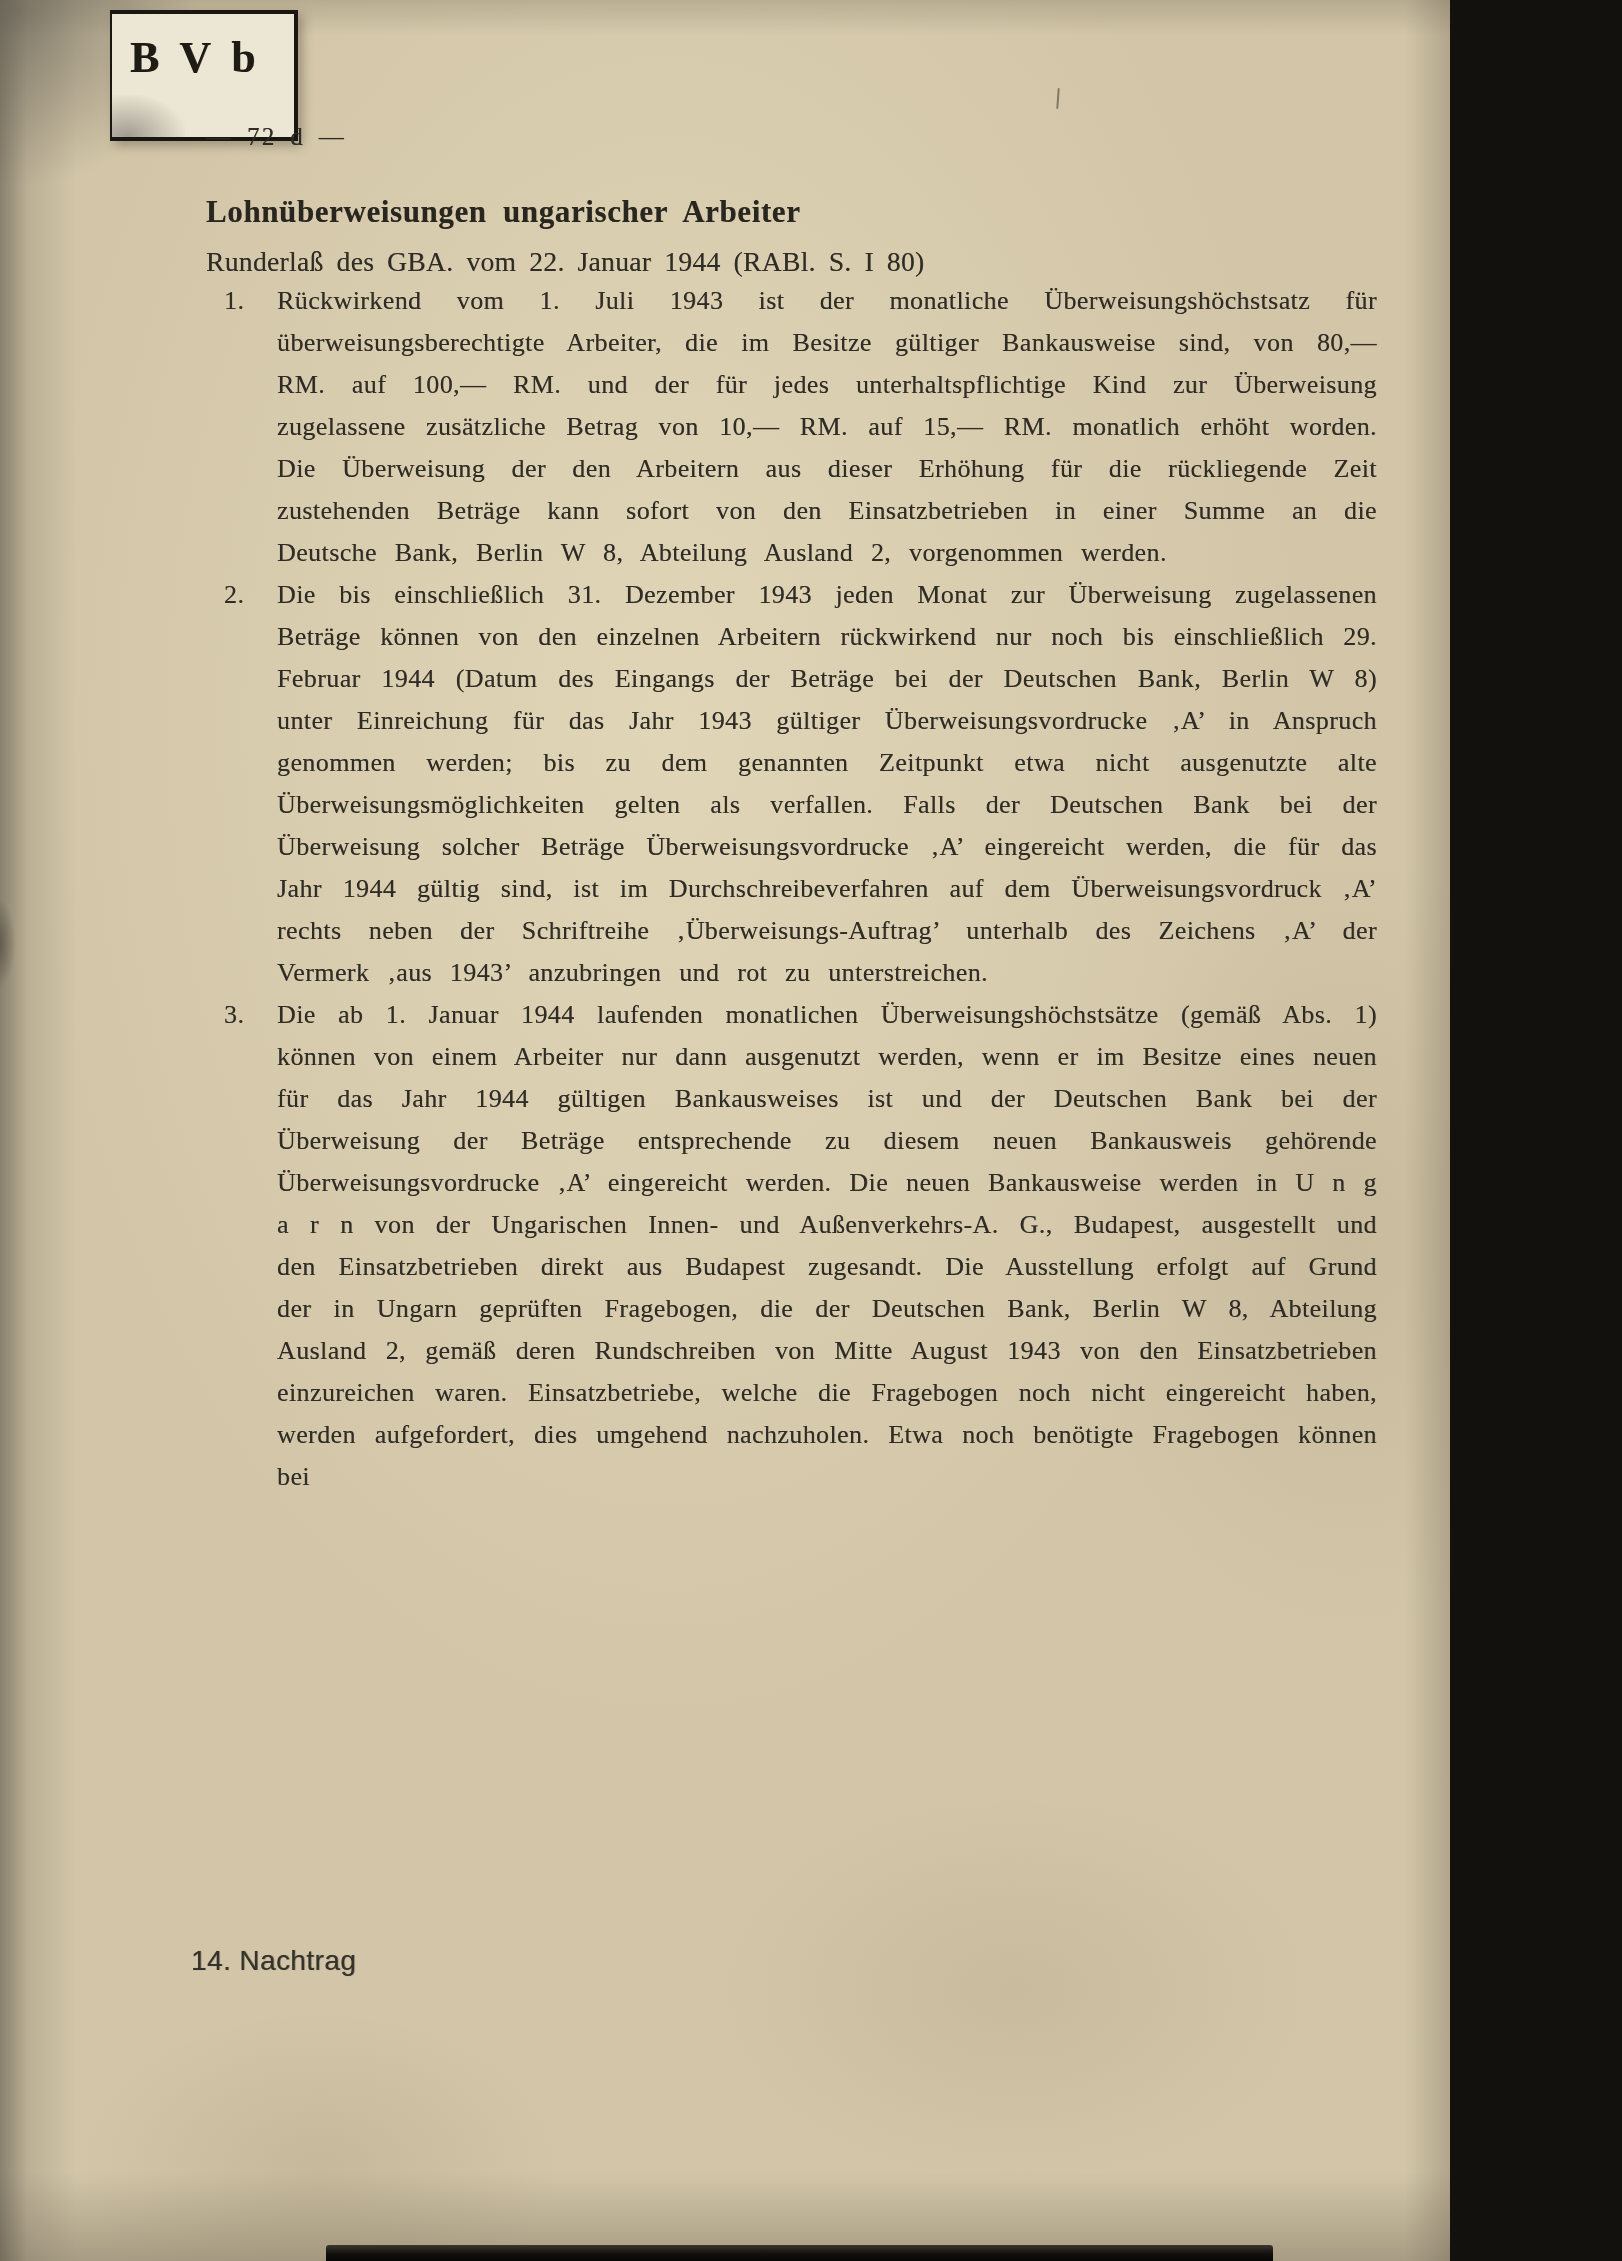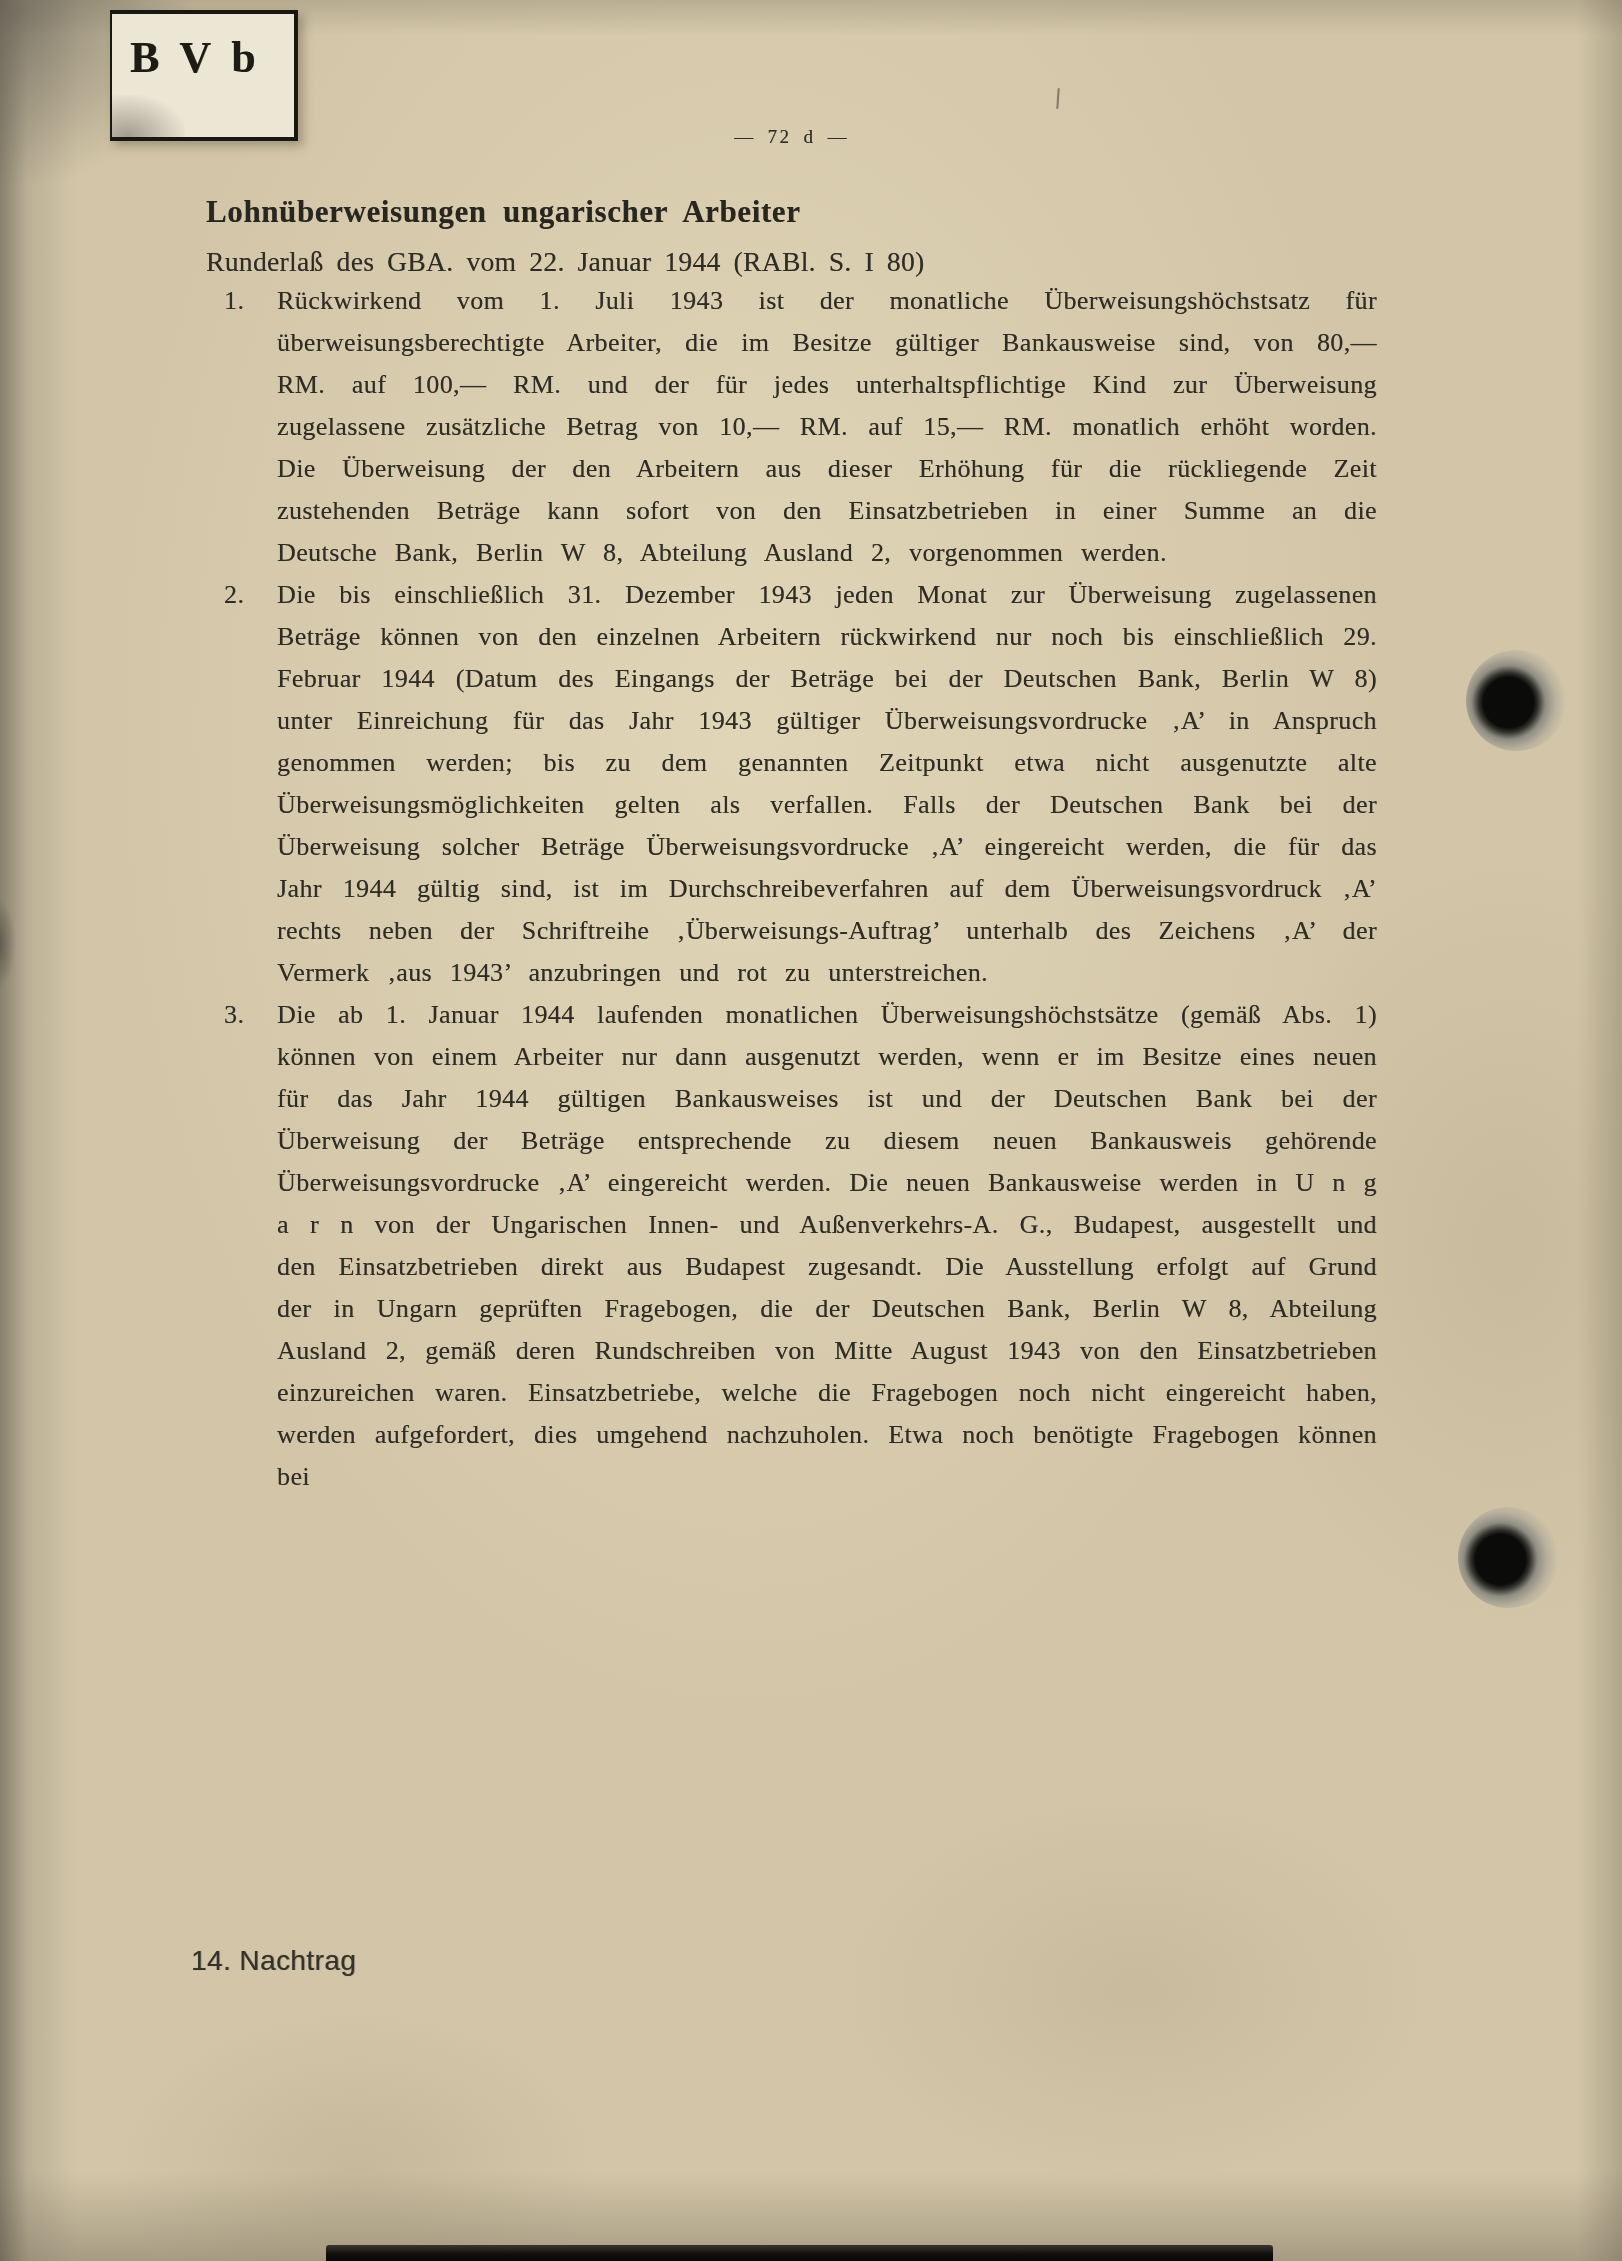--- a/index.html
+++ b/index.html
@@ -6,21 +6,21 @@
     margin: 0;
     padding: 0;
     width: 1622px;
     height: 2261px;
     background: #12110e;
     overflow: hidden;
   }
 
   .scan {
     position: relative;
-    width: 1622px;
+    width: 1450px;
     height: 2261px;
     overflow: hidden;
     color: #2e2c25;
     font-family: "Liberation Serif", "DejaVu Serif", serif;
     background:
       radial-gradient(circle 243px at 20px 12px, rgba(92,89,80,.60), rgba(92,89,80,0) 72%),
       linear-gradient(90deg, rgba(74,71,61,.55) 0px, rgba(125,118,101,.28) 27.6px, rgba(125,118,101,0) 77px),
       linear-gradient(270deg, rgba(96,88,72,.30) 0px, rgba(96,88,72,0) 45px),
       linear-gradient(0deg, rgba(96,88,72,.38) 0px, rgba(96,88,72,0) 89px),
       linear-gradient(180deg, rgba(96,88,72,.25) 0px, rgba(96,88,72,0) 36px),
@@ -71,22 +71,21 @@
     width: 1171px;
     font-size: 26px;
     line-height: 42px;
     word-spacing: 0.42em;
     letter-spacing: 0.4px;
     text-shadow: 0.3px 0.3px 0.5px rgba(44,41,34,.45);
     hyphens: auto;
   }
 
   .pageno {
-    text-align: center;
-    font-size: 19px;
+    font-size: 25px;
     letter-spacing: 2.4px;
     line-height: 29px;
     word-spacing: 4.9px;
   }
 
   .title {
     margin: 41px 0 0 0;
     font-size: 31px;
     font-weight: bold;
     line-height: 39px;

